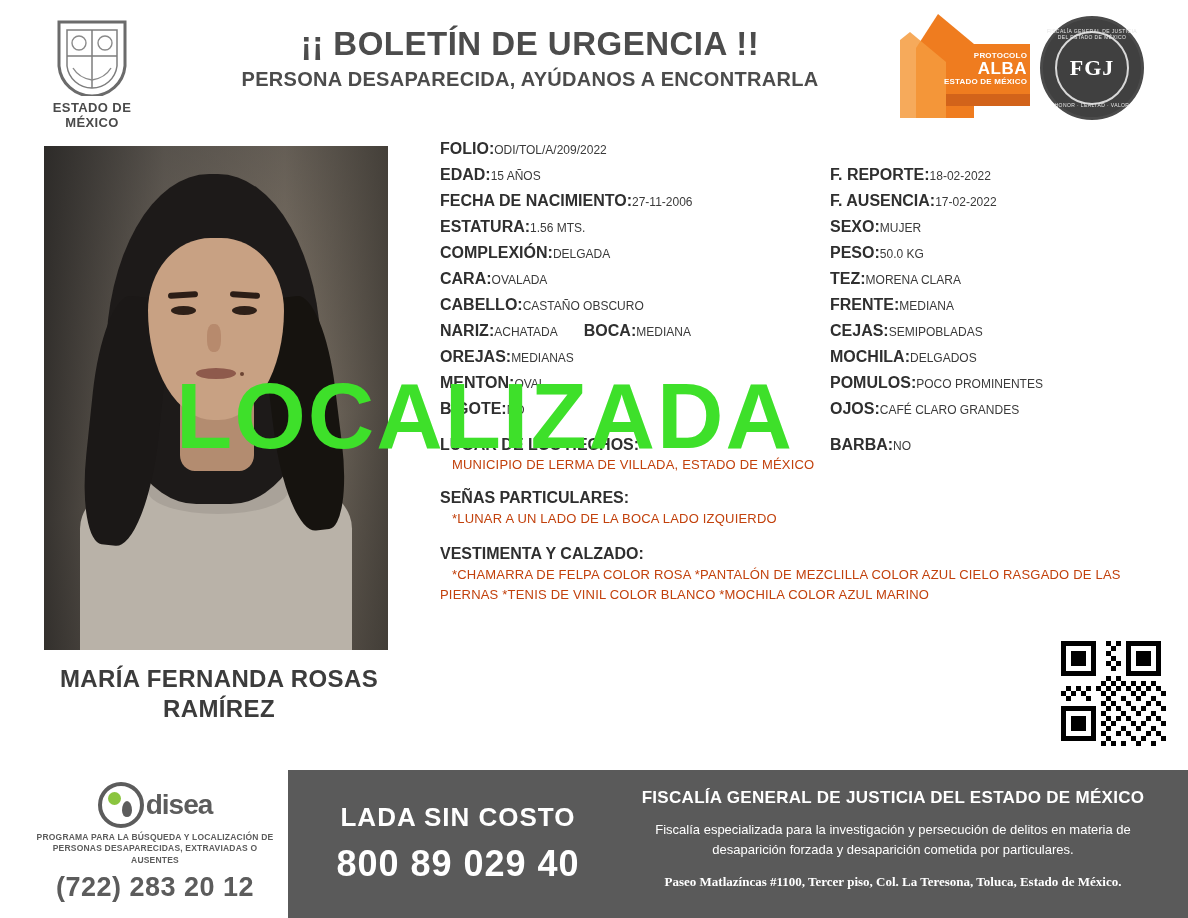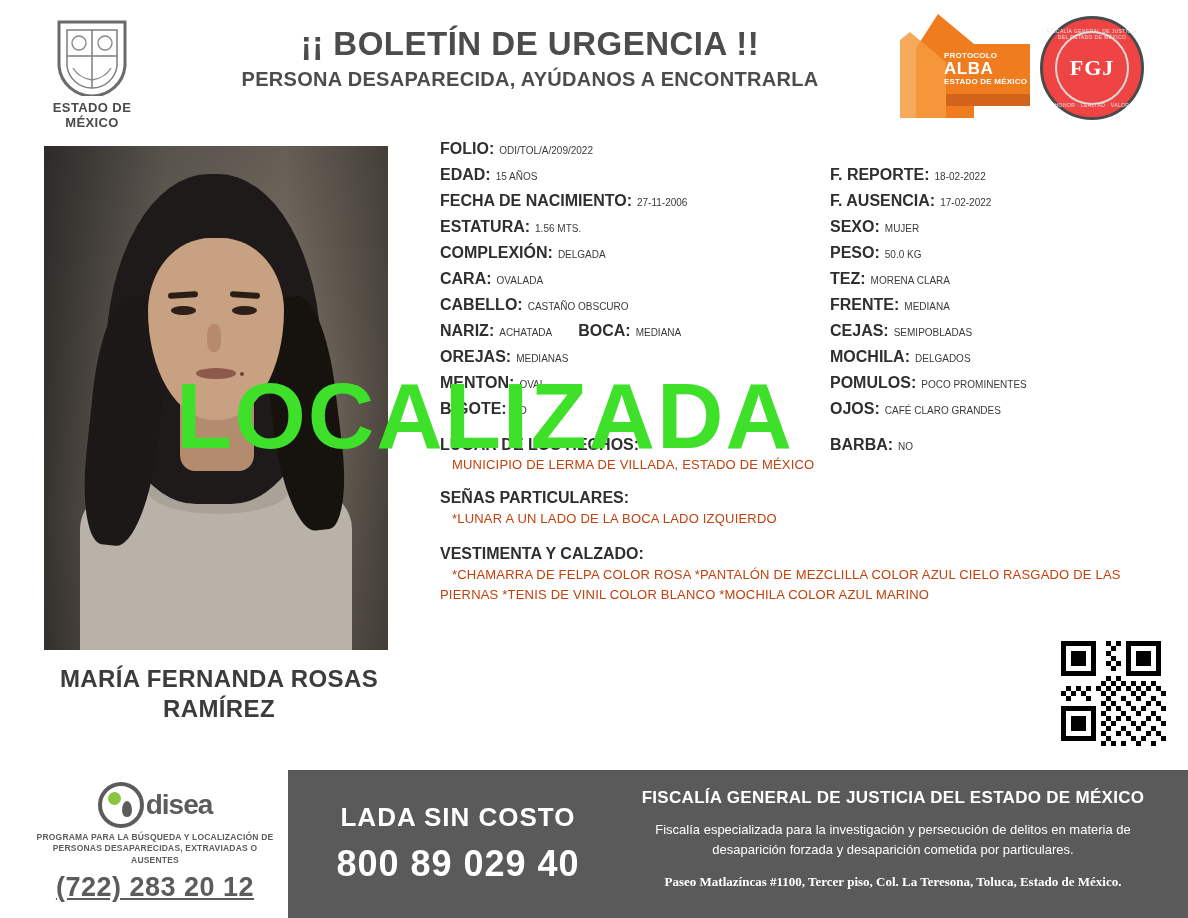--- a/index.html
+++ b/index.html
@@ -74,35 +74,35 @@
     inset: 0;
   }
   .protocolo-text {
     position: absolute;
     left: 44px;
     top: 38px;
     color: #ffffff;
     font-size: 13px;
     font-weight: bold;
     line-height: 1.05;
-    text-align: left;
+    text-align: right;
   }
   .protocolo-text .big { font-size: 17px; letter-spacing: .5px; }
   .protocolo-text .small { font-size: 8px; font-weight: bold; letter-spacing: .2px;}
   .fgj {
     position: absolute;
     left: 1040px;
     top: 16px;
     width: 104px;
     height: 104px;
   }
   .fgj-circle {
     width: 104px; height: 104px;
     border-radius: 50%;
-    background: #ef4444;
+    background: #404040;
     position: relative;
     display: flex; align-items: center; justify-content: center;
     border: 3px solid #4a4a4a;
   }
   .fgj-inner {
     width: 74px; height: 74px; border-radius: 50%;
     border: 2px solid #d8d8d8;
     display:flex; align-items:center; justify-content:center;
     flex-direction: column;
   }
@@ -227,22 +227,21 @@
   }
   .col-left { width: 390px; display: flex; align-items: baseline; flex-wrap: wrap; }
   .col-right { width: 300px; display: flex; align-items: baseline; flex-wrap: wrap; }
   .lbl {
     font-weight: bold;
     color: #2f2f2f;
     white-space: nowrap;
     font-size: 16px;
   }
   .val {
-    margin-left: 5px;
-    font-size: 10px;
+    font-size: 12px;
     color: #3a3a3a;
     white-space: nowrap;
   }
   .pair { display:flex; align-items: baseline; }
   .pair + .pair { margin-left: 26px; }
 
   .block { margin-top: 10px; }
   .block .lbl { display:block; margin-bottom: 2px; }
   .block .body {
     font-size: 13px;
@@ -329,21 +328,20 @@
     line-height: 1.35;
     margin-top: 4px;
     letter-spacing: .2px;
   }
   .odisea-phone {
     font-size: 27px;
     font-weight: bold;
     color: #5c5c5c;
     margin-top: 6px;
     letter-spacing: .5px;
-    text-decoration: underline;
   }
   .gray-panel {
     position: absolute;
     left: 288px;
     top: 0;
     width: 900px;
     height: 148px;
     background: #5a5a5a;
     color: #fff;
   }

